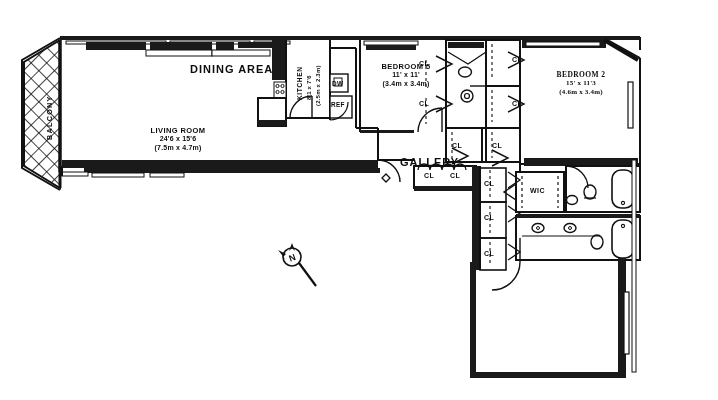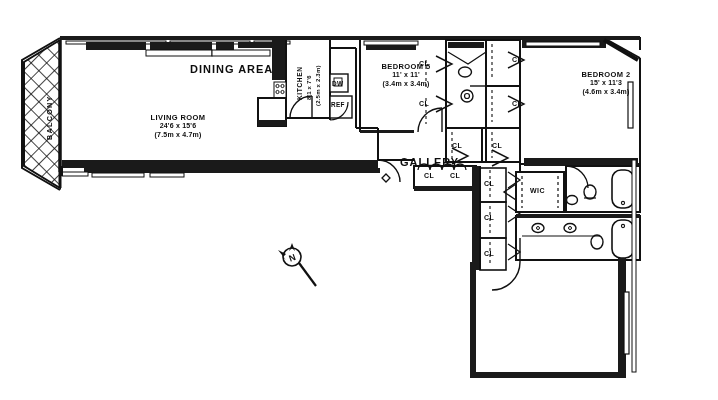--- a/index.html
+++ b/index.html
@@ -314,42 +314,42 @@
       <path d="M 292,243 L 295,251 L 292,248 L 289,251 Z" fill="#111111"></path>
       <path d="M 278,250 L 286,254 L 283,257 L 286,260 Z" fill="#111111"></path>
       <path d="M 299,263 L 316,286" stroke="#111111" stroke-width="2.2" fill="none"></path>
       <path d="M 299,261 L 314,284 L 302,266 Z" fill="#111111"></path>
       <text x="292" y="261" font-family="Liberation Sans, sans-serif" font-size="9" font-weight="bold" text-anchor="middle" fill="#111111" transform="rotate(-20 292 257)">N</text>
     </g>
   </svg>
 
   <div class="lbl vert-bal" style="left:46px; top:140px;">BALCONY</div>
 
-  <div class="lbl room" style="left:118px; top:113px; width:120px;">
+  <div class="lbl room" style="left:118px; top:126px; width:120px;">
     <div>LIVING ROOM</div>
     <div class="dim">24'6 x 15'6</div>
     <div class="dim">(7.5m x 4.7m)</div>
   </div>
 
   <div class="lbl area" style="left:190px; top:63px; width:80px;">DINING AREA</div>
 
   <div class="lbl vert-k" style="left:296px; top:100px;">KITCHEN</div>
   <div class="lbl vert-dim" style="left:306px; top:100px;">8'1 x 7'6</div>
   <div class="lbl vert-dim" style="left:315px; top:106px;">(2.5m x 2.3m)</div>
 
   <div class="lbl appl" style="left:332px; top:80px;">DW</div>
   <div class="lbl appl" style="left:331px; top:101px;">REF</div>
 
   <div class="lbl room" style="left:364px; top:62px; width:84px;">
     <div>BEDROOM 5</div>
     <div class="dim">11' x 11'</div>
     <div class="dim">(3.4m x 3.4m)</div>
   </div>
 
-  <div class="lbl room" style="left:560px; top:70px; width:92px;">
+  <div class="lbl room" style="left:535px; top:70px; width:92px;font-family:Liberation Serif, serif;">
     <div>BEDROOM 2</div>
     <div class="dim">15' x 11'3</div>
     <div class="dim">(4.6m x 3.4m)</div>
   </div>
 
 
   <div class="lbl area" style="left:400px; top:156px; width:56px;">GALLERY</div>
 
   <div class="lbl cl" style="left:419px; top:60px;">CL</div>
   <div class="lbl cl" style="left:419px; top:100px;">CL</div>

